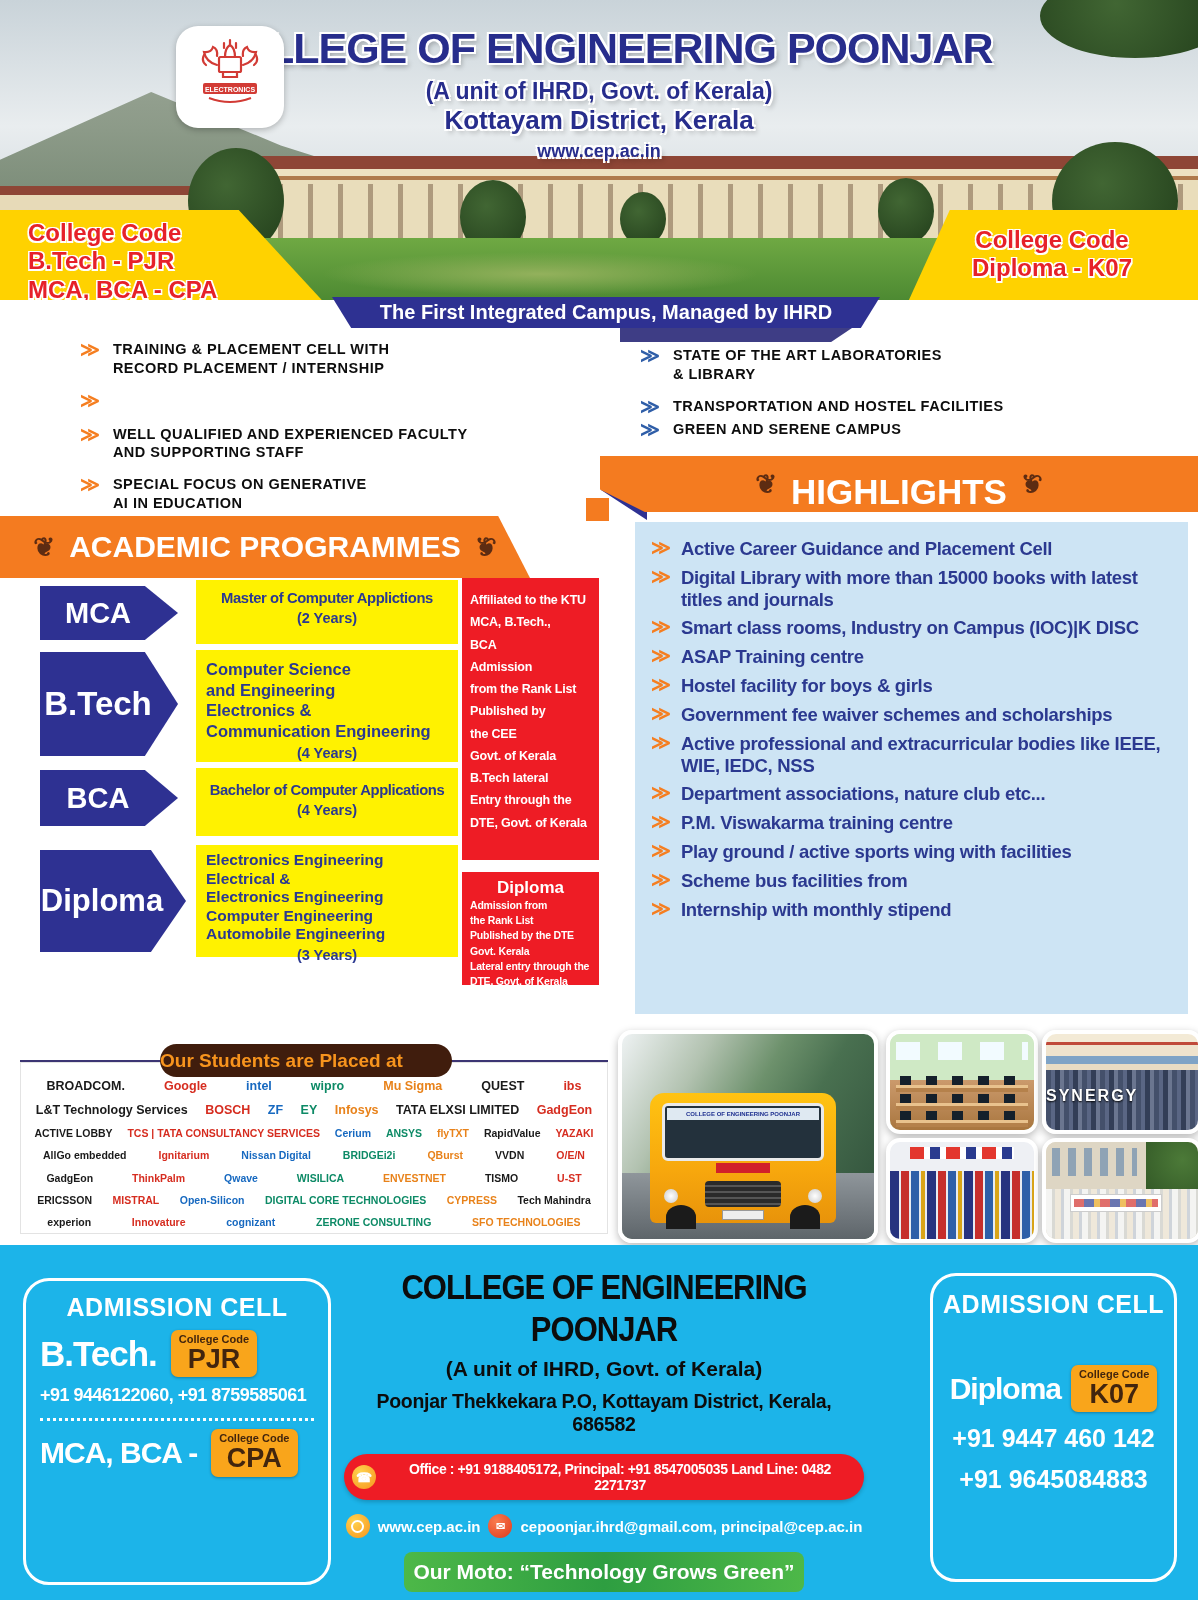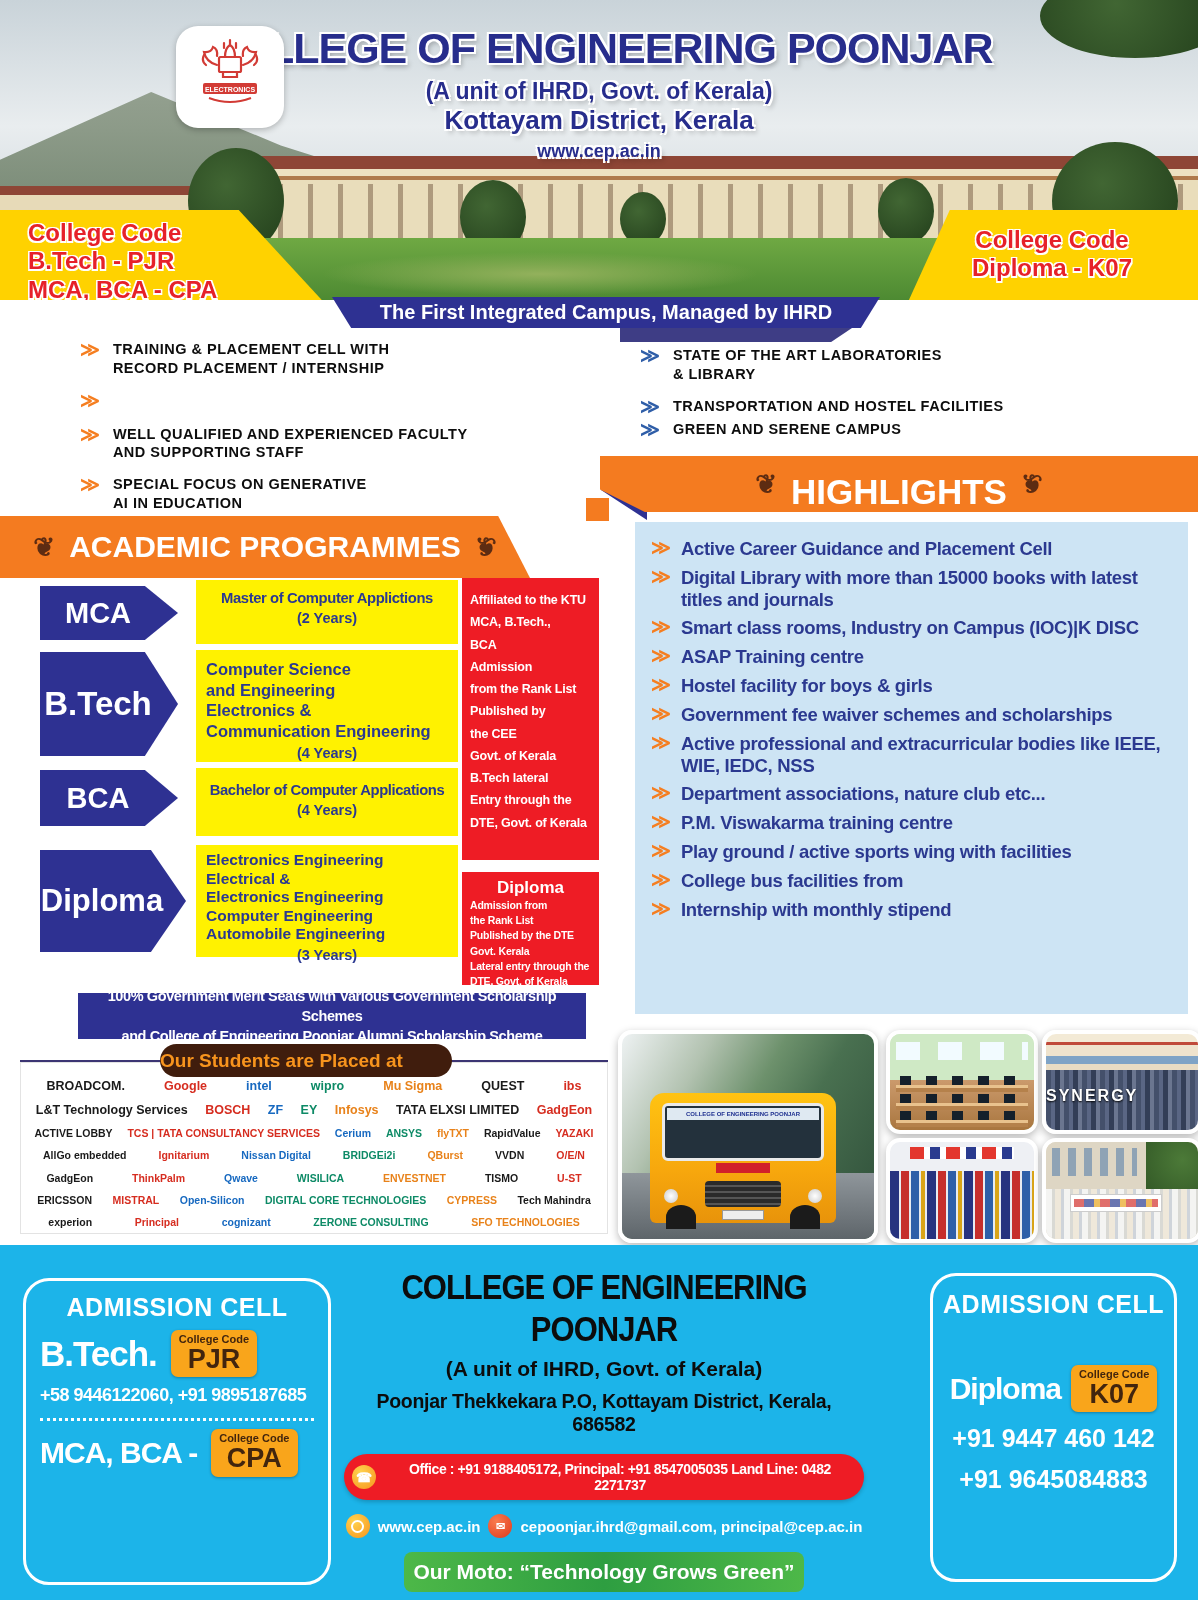--- a/index.html
+++ b/index.html
@@ -358,21 +358,21 @@
     <div class="hl-item">
         <span class="chev o">≫</span>
         <span class="txt">P.M. Viswakarma training centre</span>
       </div>
     <div class="hl-item">
         <span class="chev o">≫</span>
         <span class="txt">Play ground / active sports wing with facilities</span>
       </div>
     <div class="hl-item">
         <span class="chev o">≫</span>
-        <span class="txt">College bus facilities from</span>
+        <span class="txt">Scheme bus facilities from</span>
       </div>
     <div class="hl-item">
         <span class="chev o">≫</span>
         <span class="txt">Internship with monthly stipend</span>
       </div>
   </div>
 
   <div class="ap-banner">
     <span class="flourish">❦</span>
     <span class="ap-title">ACADEMIC PROGRAMMES</span>
@@ -422,22 +422,20 @@
   <div class="dip-box">
     <div class="dip-title">Diploma</div>
     <div class="dip-body pre">Admission from
 the Rank List
 Published by the DTE
 Govt. Kerala
 Lateral entry through the
 DTE, Govt. of Kerala</div>
   </div>
 
-  <div class="merit pre">100% Government Merit Seats with Various Government Scholarship Schemes
-and College of Engineering Poonjar Alumni Scholarship Scheme</div>
 
   <div class="pl-line"></div>
   <div class="pl-pill">Our Students are Placed at</div>
   <div class="pl-box">
     <div class="logo-row big">
       <span>BROADCOM.</span>
         <span>Google</span>
         <span>intel</span>
         <span>wipro</span>
         <span>Mu Sigma</span>
@@ -483,21 +481,21 @@
     <div class="logo-row">
       <span>ERICSSON</span>
         <span>MISTRAL</span>
         <span>Open-Silicon</span>
         <span>DIGITAL CORE TECHNOLOGIES</span>
         <span>CYPRESS</span>
         <span>Tech Mahindra</span>
     </div>
     <div class="logo-row">
       <span>experion</span>
-        <span>Principal</span>
+        <span>Innovature</span>
         <span>cognizant</span>
         <span>ZERONE CONSULTING</span>
         <span>SFO TECHNOLOGIES</span>
     </div>
   </div>
 
   <div class="photo ph-bus">
     <div class="bus-bg"></div>
     <div class="bus-road"></div>
     <div class="bus-body">
@@ -539,21 +537,21 @@
   <div class="footer">
     <div class="cell leftc">
       <div class="cell-title">ADMISSION CELL</div>
       <div class="prog-row">
         <span class="prog-name">B.Tech.</span>
         <span class="badge">
           <div class="bl">College Code</div>
           <div class="bc">PJR</div>
         </span>
       </div>
-      <div class="phones">+58 9446122060, +91 9895187685</div>
+      <div class="phones">+91 9446122060, +91 8759585061</div>
       <hr class="dots">
       <div class="prog-row">
         <span class="prog-name2">MCA, BCA -</span>
         <span class="badge">
           <div class="bl">College Code</div>
           <div class="bc">CPA</div>
         </span>
       </div>
     </div>
 

